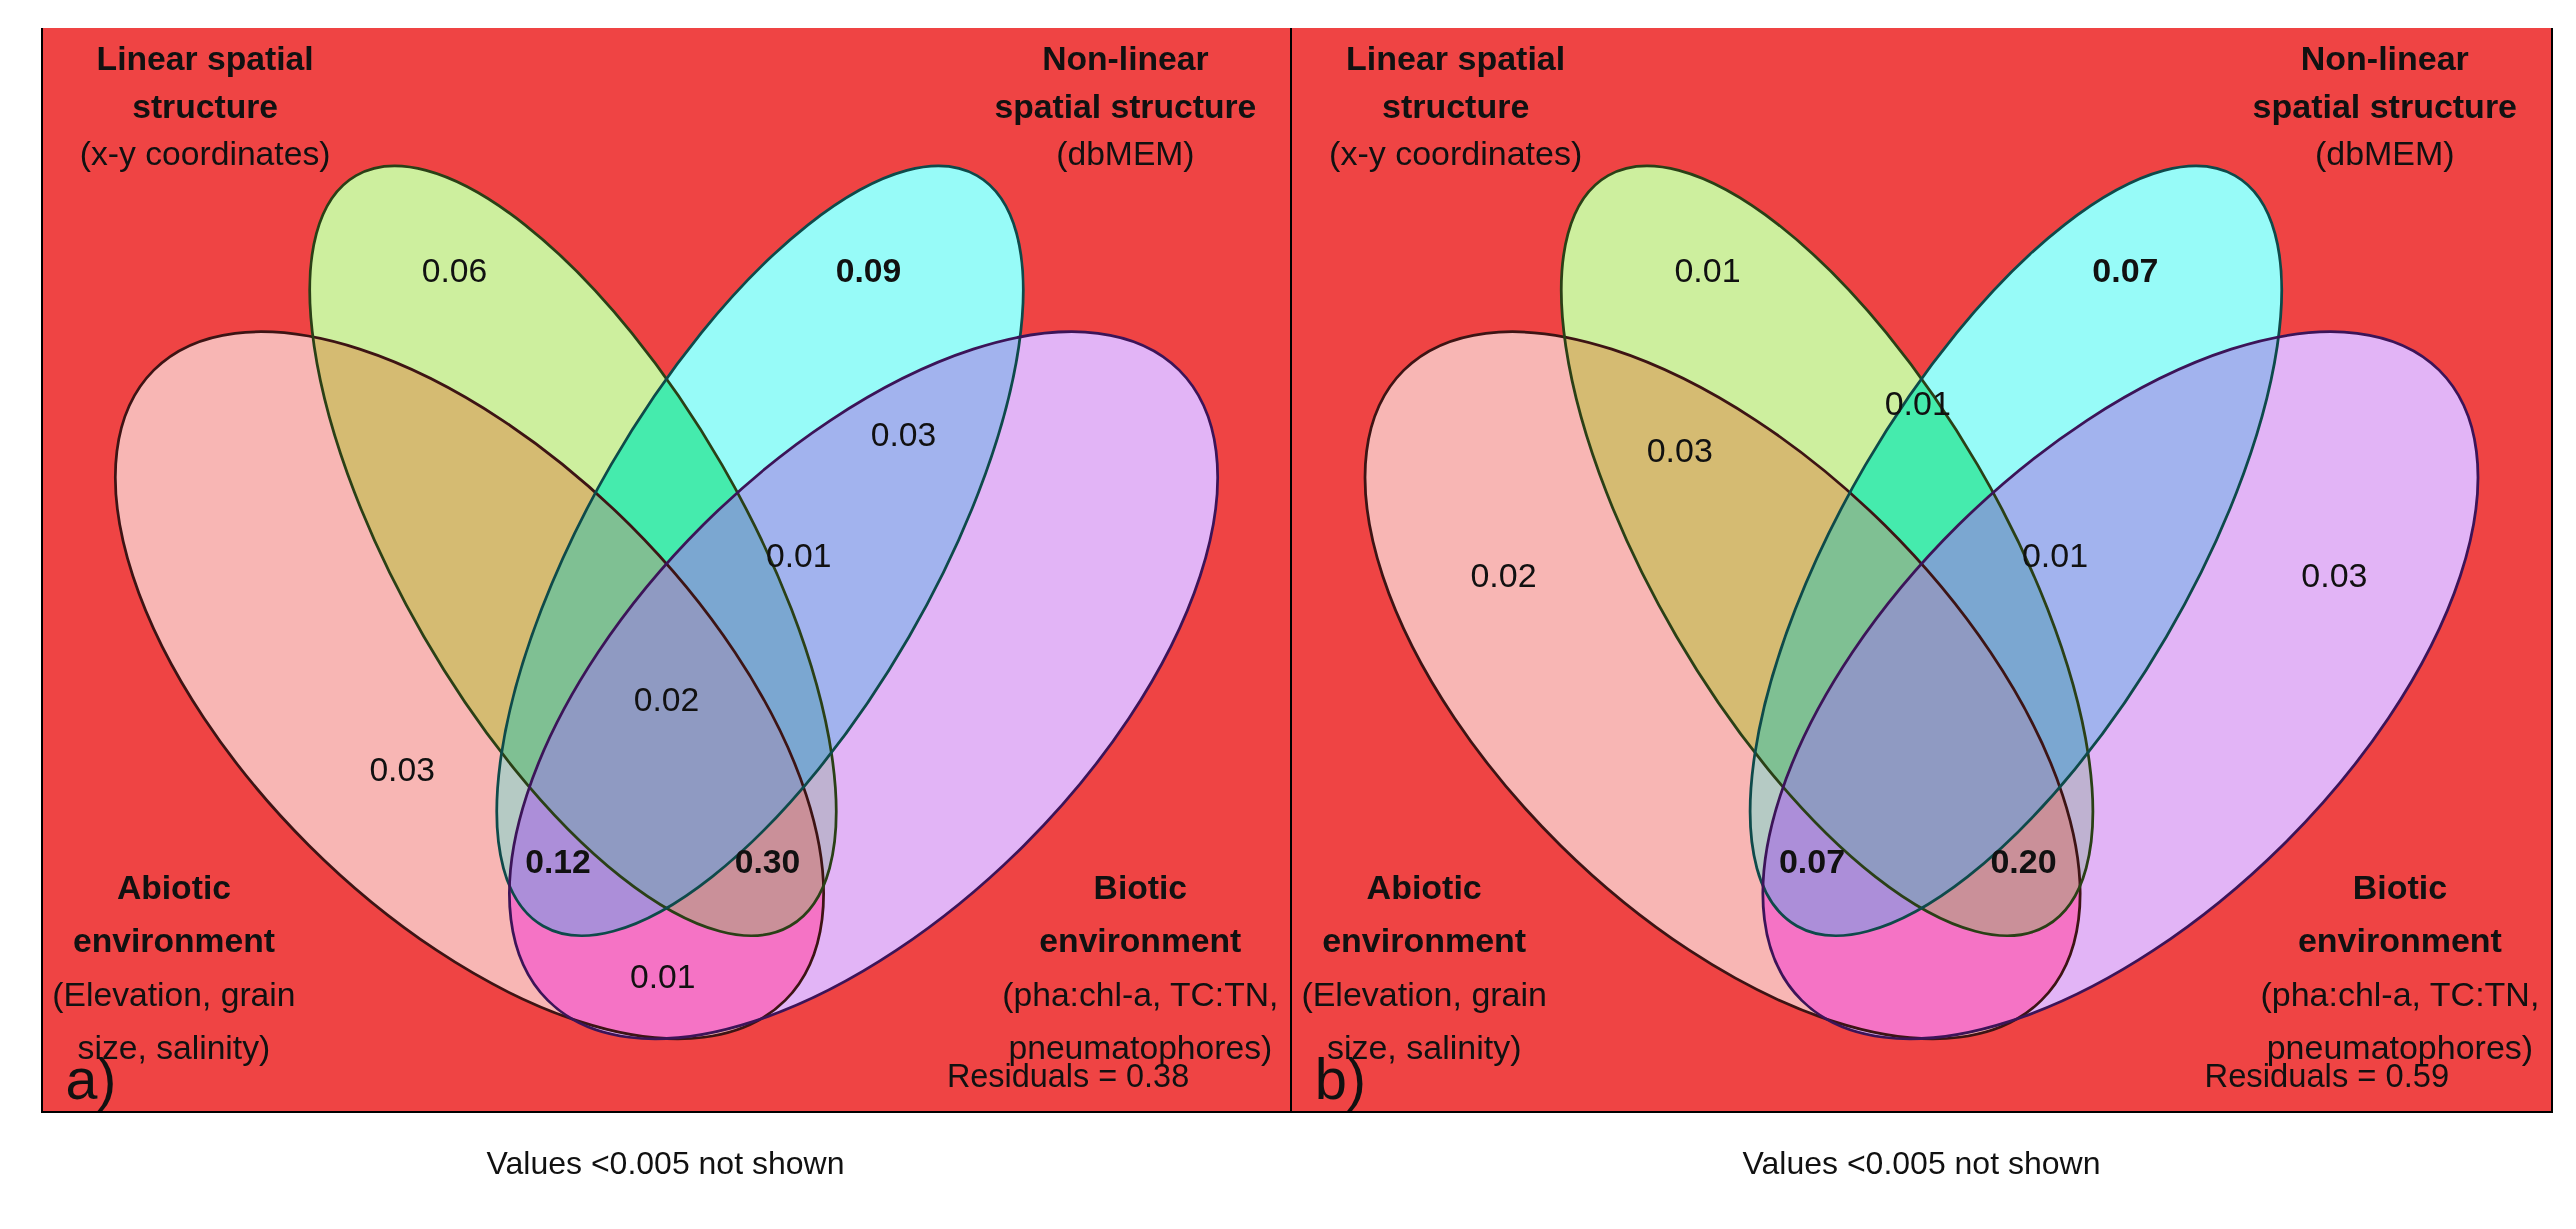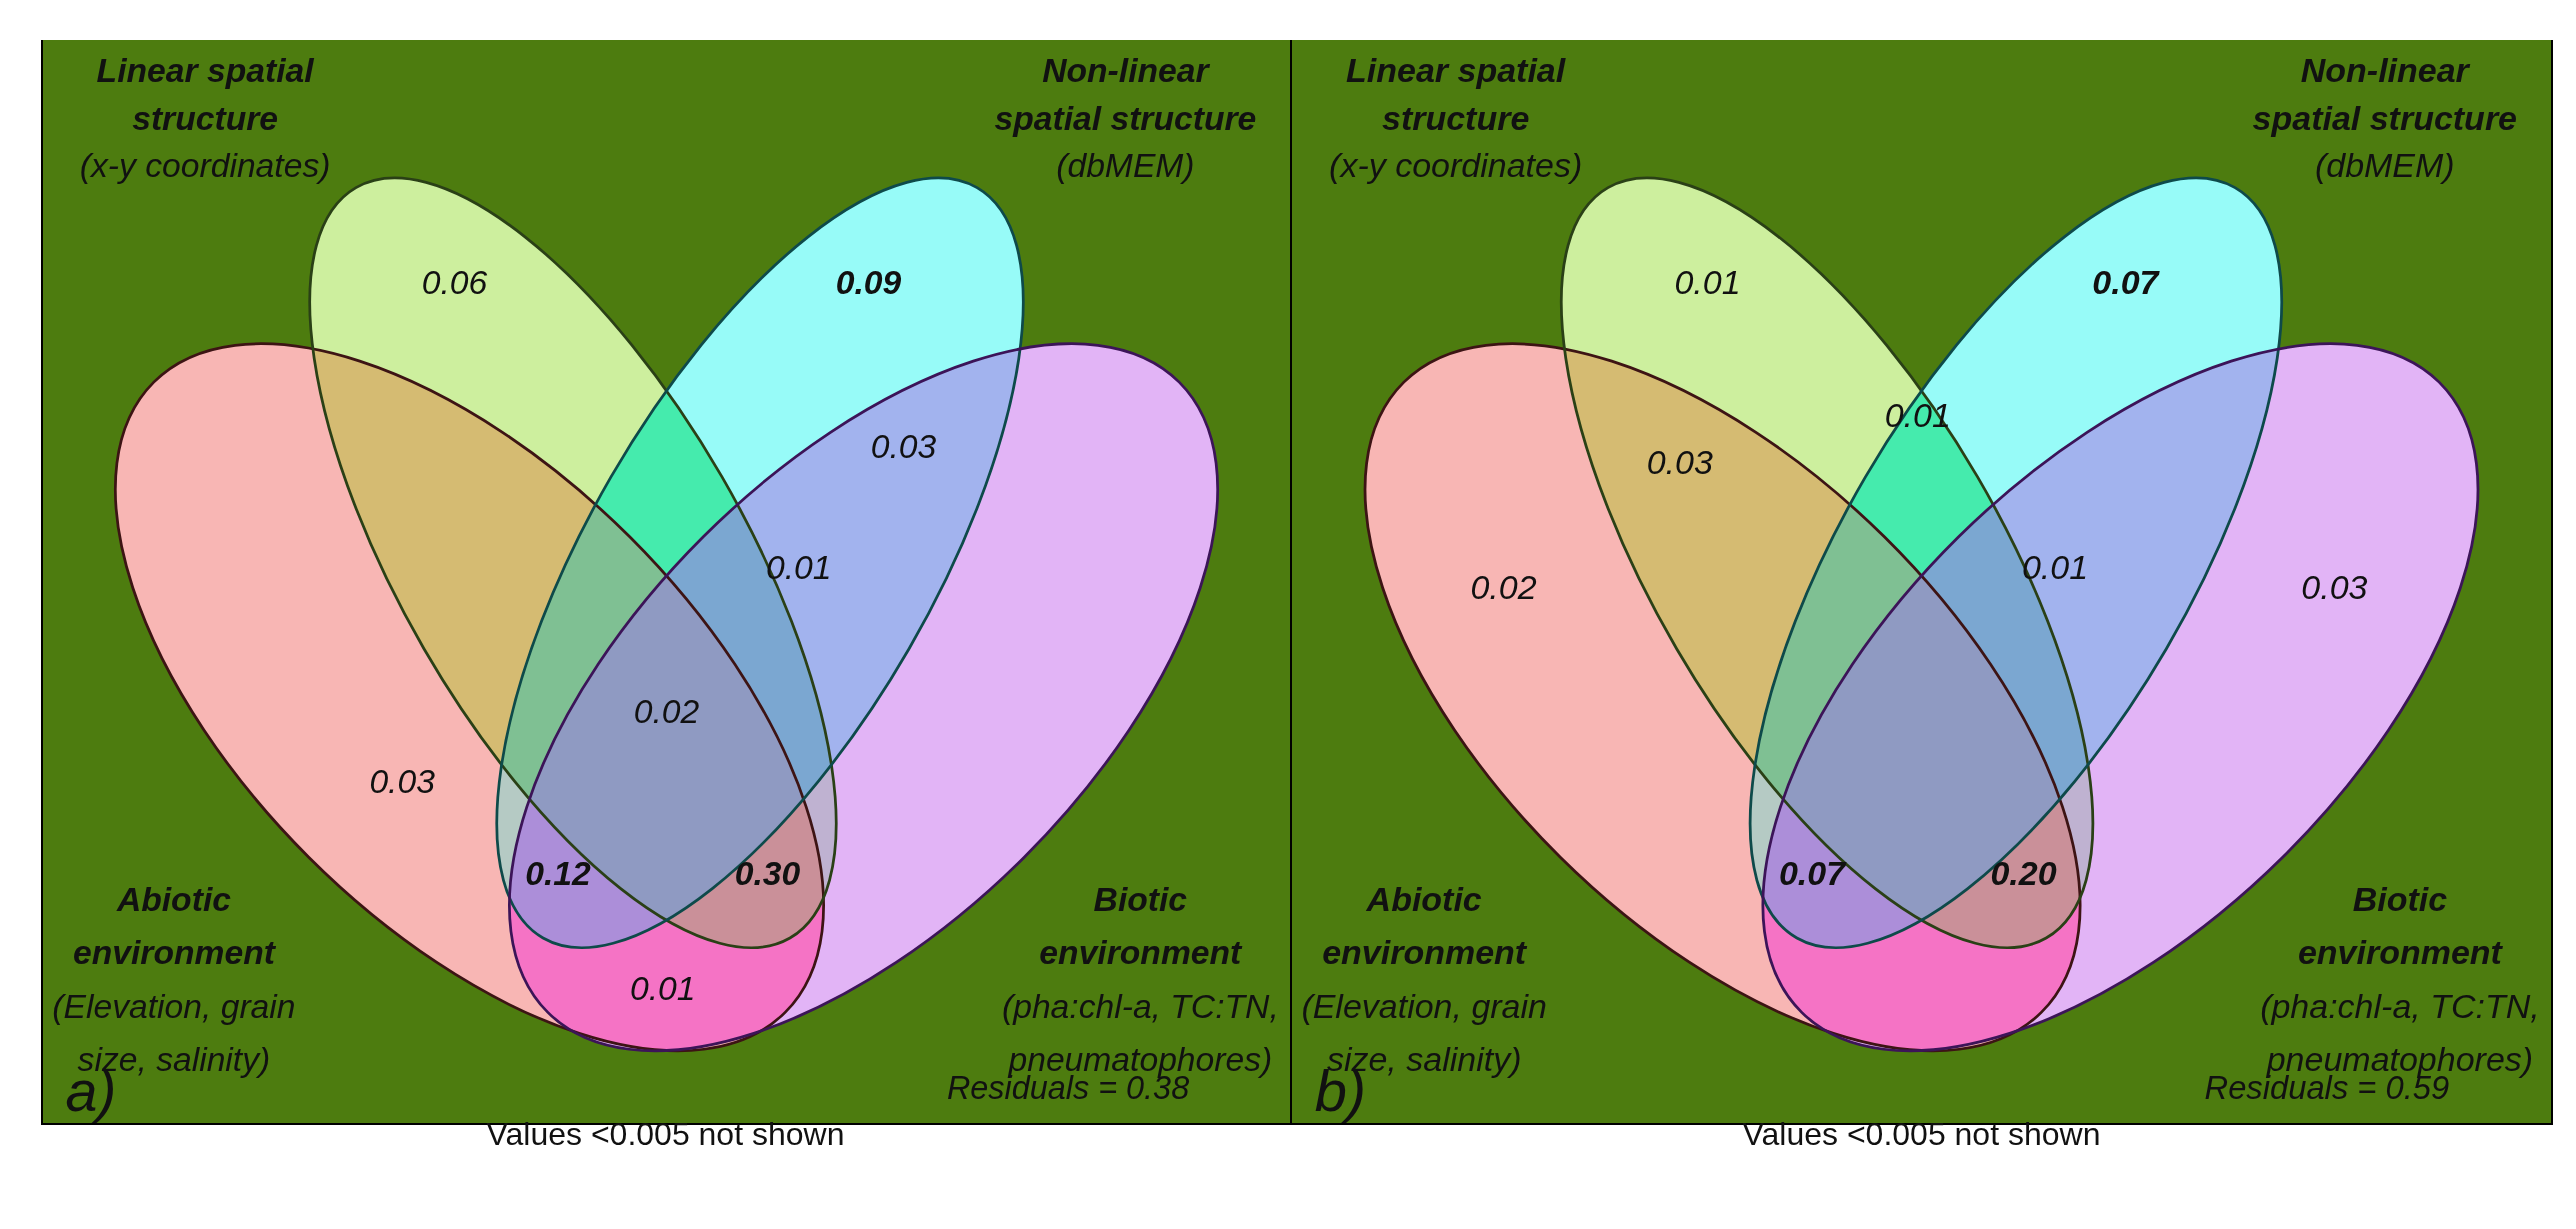--- a/index.html
+++ b/index.html
@@ -1,29 +1,29 @@
 <!DOCTYPE html>
 <html style="font-size:9.2px"><head>
 <meta charset="utf-8">
 <style>
   html,body{margin:0;padding:0;background:#ffffff;}
   body{width:2576px;height:1229px;position:relative;font-family:"Liberation Sans",sans-serif;}
-  .panel{position:absolute;top:40px;height:1085px;box-sizing:border-box;background:#4d7c0f;font-style:italic;}
+  .panel{position:absolute;top:28px;height:1085px;box-sizing:border-box;background:#ef4444;}
   .panel-a{left:41px;width:1249px;border-left:2.9px solid #000;border-bottom:2.9px solid #000;}
   .panel-b{left:1290px;width:1263px;border-left:2.9px solid #000;border-bottom:2.9px solid #000;border-right:2.9px solid #000;}
   .panel svg{width:100%;height:100%;display:block;}
   text{font-family:"Liberation Sans",sans-serif;fill:#111;}
   .num{font-size:27px;text-anchor:middle;}
   .b{font-weight:bold;}
   .cat{font-size:27px;font-weight:bold;text-anchor:middle;}
   .sub{font-size:27px;font-weight:normal;text-anchor:middle;}
   .resid{font-size:26px;text-anchor:middle;}
   .tag{font-size:46px;text-anchor:start;}
   .outline{fill:none;stroke-width:2.2px;}
-  .footnote{position:absolute;top:1116px;text-align:center;font-size:32px;color:#111;}
+  .footnote{position:absolute;top:1145px;text-align:center;font-size:32px;color:#111;}
   .footnote-a{left:41px;width:1249px;}
   .footnote-b{left:1290px;width:1263px;}
   .hiddefs{position:absolute;width:0;height:0;}
 </style>
 </head>
 <body>
 
 <svg class="hiddefs" aria-hidden="true">
   <defs>
     <ellipse id="gA" cx="342" cy="528" rx="358" ry="182" transform="rotate(45 342 528)"></ellipse>

